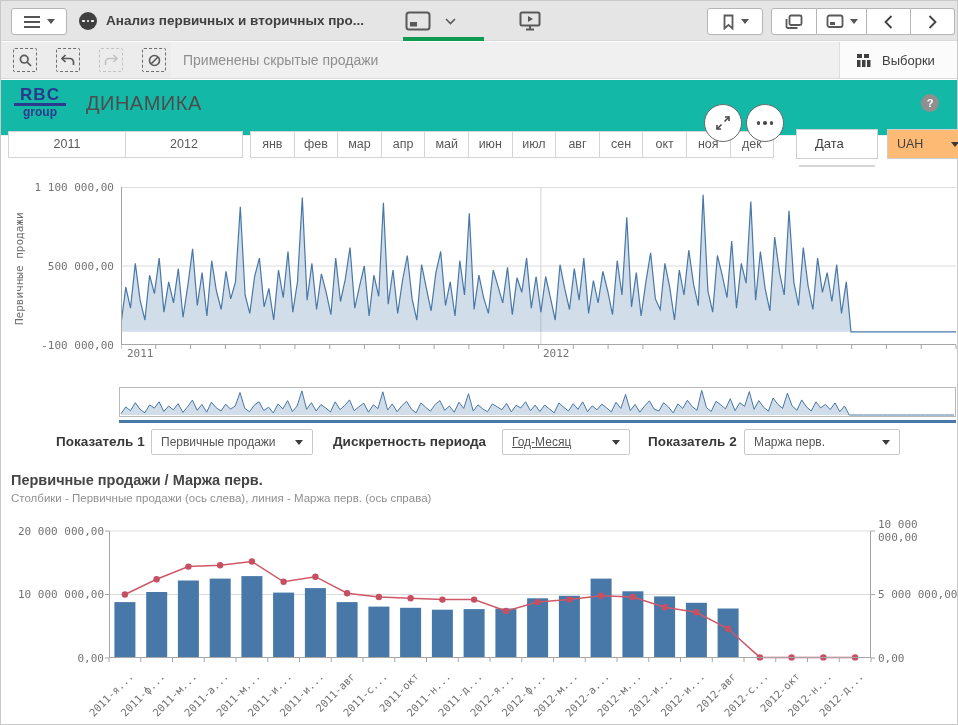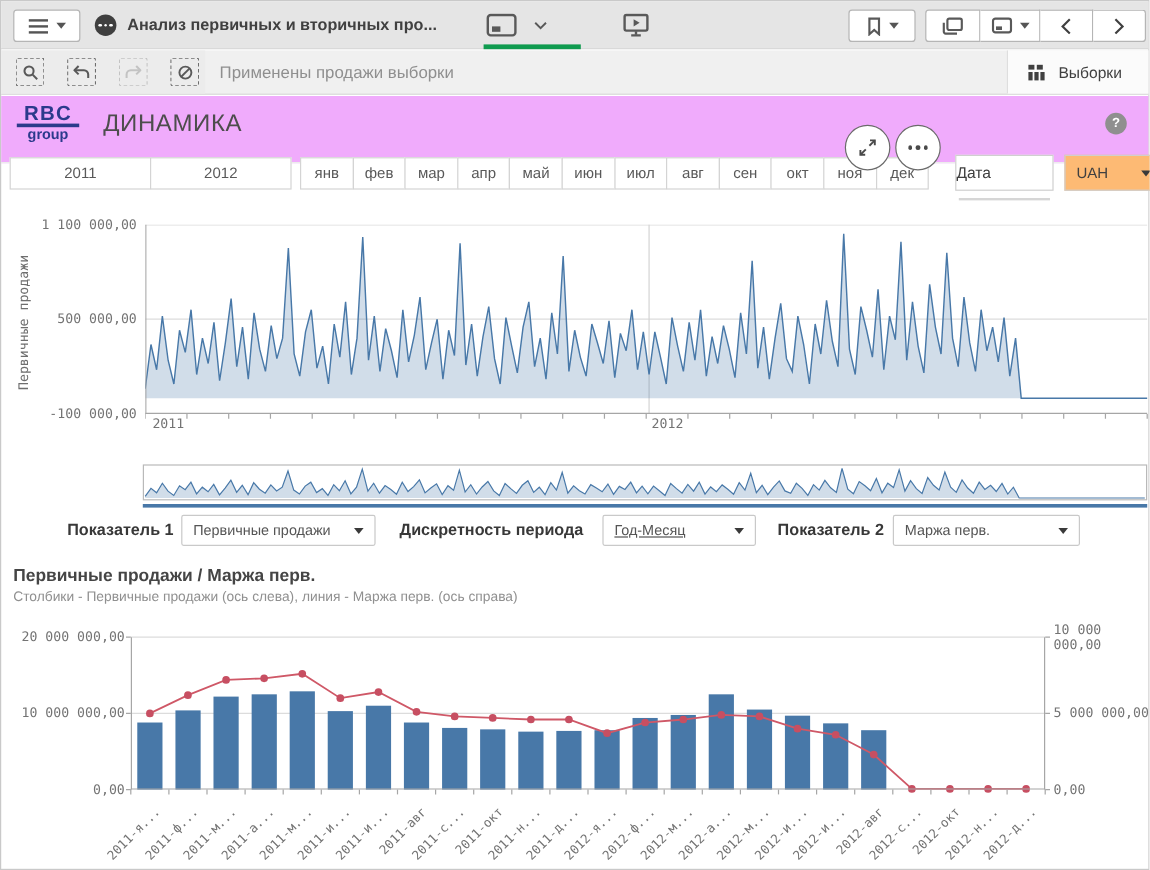--- a/index.html
+++ b/index.html
@@ -27,38 +27,38 @@
   
   .selbar { position:absolute; left:0; top:41px; width:956px; height:37px; background:#f0f0f0; border-bottom:1px solid #d9d9d9; }
   .selicons { position:absolute; left:0; top:0; width:170px; height:36px; background:#ececec; display:flex; align-items:center; gap:19px; padding-left:12px; }
   .dashbox { width:24px; height:24px; border:1px dashed #6e6e6e; border-radius:2px; display:flex; align-items:center; justify-content:center; cursor:pointer; background:transparent; }
   .dashbox.disabled { border-color:#c3c3c3; cursor:default; }
   .sel-msg { position:absolute; left:182px; top:0; height:36px; line-height:36px; font-size:14px; color:#8f8f8f; }
   .sel-right { position:absolute; right:0; top:0; width:118px; height:36px; background:#fbfbfb; border-left:1px solid #dedede; display:flex; align-items:center; gap:10px; padding-left:16px; cursor:pointer; }
   .sel-right span { font-size:13px; color:#404040; }
 
   
-  .header { position:absolute; left:0; top:79px; width:956px; height:56px; background:#f0abfc; border-bottom:1px solid #ececec; }
+  .header { position:absolute; left:0; top:79px; width:956px; height:56px; background:#14b8a6; border-bottom:1px solid #ececec; }
   .rbc { position:absolute; left:13px; top:6px; width:52px; text-align:center; color:#2b3a8c; cursor:default; }
   .rbc .l1 { font-size:17px; font-weight:bold; letter-spacing:1px; line-height:17px; border-bottom:3px solid #2b3a8c; }
   .rbc .l2 { font-size:12px; font-weight:bold; line-height:13px; }
   .page-title { position:absolute; left:85px; top:0; height:46px; line-height:46px; font-size:20px; letter-spacing:0.5px; color:#4d4d4d; }
   .help-circle { position:absolute; left:920px; top:93px; width:18px; height:18px; border-radius:50%; background:#8f8f8f; color:#fff; font-size:11px; font-weight:bold; text-align:center; line-height:18px; cursor:pointer; z-index:5; }
 
   
   .year-row { position:absolute; left:8px; top:130px; display:flex; }
   .ycell { width:118px; height:27px; border:1px solid #d4d4d4; margin-left:-1px; background:#fff; text-align:center; line-height:25px; font-size:12.5px; color:#595959; cursor:pointer; }
   .month-row { position:absolute; left:250px; top:130px; display:flex; }
   .mcell { width:44.6px; height:27px; border:1px solid #d4d4d4; margin-left:-1px; background:#fff; text-align:center; line-height:25px; font-size:12.5px; color:#595959; cursor:pointer; }
   .circle-btn { position:absolute; width:38px; height:38px; border-radius:50%; background:#fff; border:1.5px solid #6b6b6b; z-index:6; display:flex; align-items:center; justify-content:center; cursor:pointer; }
   .c-expand { left:703px; top:103px; }
   .c-more { left:745px; top:103px; }
   .c-more .dots { display:flex; gap:3px; }
   .c-more .dots i { width:3.5px; height:3.5px; border-radius:50%; background:#4a4a4a; }
-  .date-box { position:absolute; left:795px; top:128px; width:82px; height:30px; border:1px solid #cfcfcf; background:#fff; font-size:13px; color:#404040; line-height:28px; padding-left:0; cursor:text; }
+  .date-box { position:absolute; left:795px; top:128px; width:82px; height:30px; border:1px solid #cfcfcf; background:#fff; font-size:13px; color:#404040; line-height:28px; padding-left:18px; cursor:text; }
   .date-under { position:absolute; left:798px; top:160px; width:76px; height:6px; background:#fff; border-bottom:2px solid #d6d6d6; }
   .uah-box { position:absolute; left:886px; top:128px; width:82px; height:30px; border:1px solid #cfcfcf; background:#fdba74; display:flex; align-items:center; justify-content:space-between; padding:0 9px; font-size:12.5px; color:#404040; cursor:pointer; }
   .uah-box .caret { border-top-color:#3a3a3a; }
 
   
   .mono { font-family:"DejaVu Sans Mono", monospace; color:#737373; }
   .ylabel-main { position:absolute; left:12px; top:198px; height:140px; writing-mode:vertical-rl; transform:rotate(180deg); font-family:"DejaVu Sans Mono", monospace; font-size:11px; color:#6e6e6e; text-align:center; }
   .ytick { position:absolute; transform:translateY(-50%); font-size:11px; text-align:right; }
   .xtick { position:absolute; font-size:11px; }
   .main-chart-svg { position:absolute; left:120px; top:186px; cursor:crosshair; }
@@ -171,21 +171,21 @@
           <path d="M12.5 4.5 H5 a3.5 3.5 0 0 0 -3.5 3.5 V11" fill="none" stroke="#c3c3c3" stroke-width="1.7"></path>
         </svg>
       </div>
       <div class="dashbox">
         <svg width="13" height="13" viewBox="0 0 13 13">
           <circle cx="6.5" cy="6.5" r="5" fill="none" stroke="#595959" stroke-width="1.6"></circle>
           <line x1="3" y1="10" x2="10" y2="3" stroke="#595959" stroke-width="1.6"></line>
         </svg>
       </div>
     </div>
-    <div class="sel-msg">Применены продажи выборки</div>
+    <div class="sel-msg">Применены скрытые продажи</div>
     <div class="sel-right">
       <svg width="16" height="15" viewBox="0 0 16 15">
         <rect x="1" y="1" width="5" height="4" fill="#404040"></rect>
         <rect x="8" y="1" width="5" height="4" fill="#404040"></rect>
         <rect x="1" y="7" width="3.5" height="7" fill="#404040"></rect>
         <rect x="6" y="7" width="3.5" height="7" fill="#404040"></rect>
         <rect x="11" y="7" width="3.5" height="7" fill="#404040"></rect>
       </svg>
       <span>Выборки</span>
     </div>

